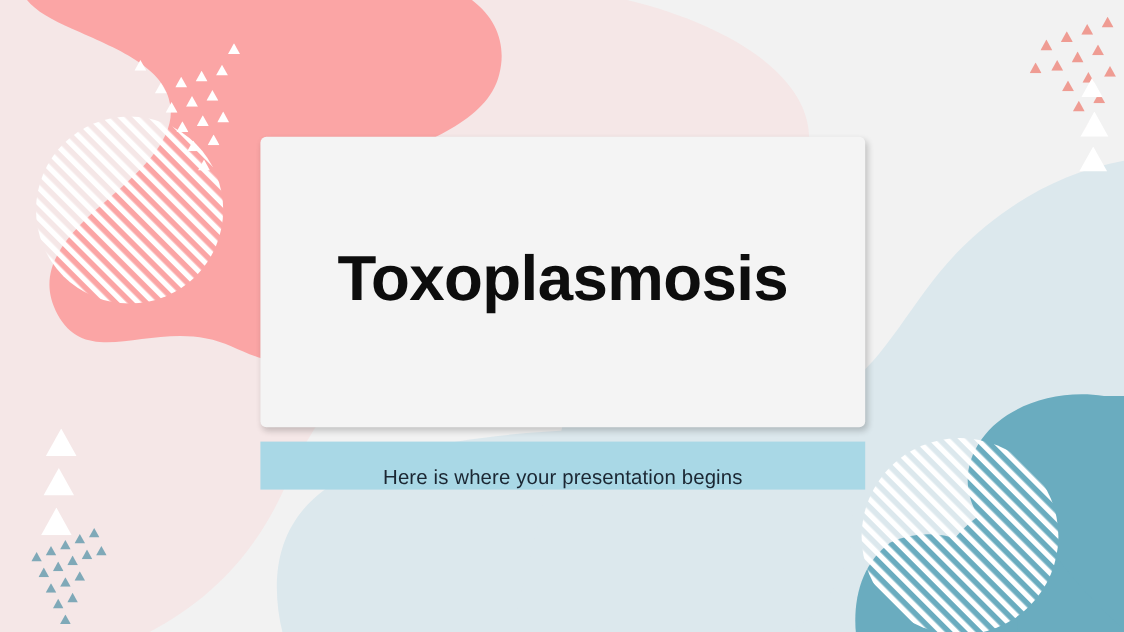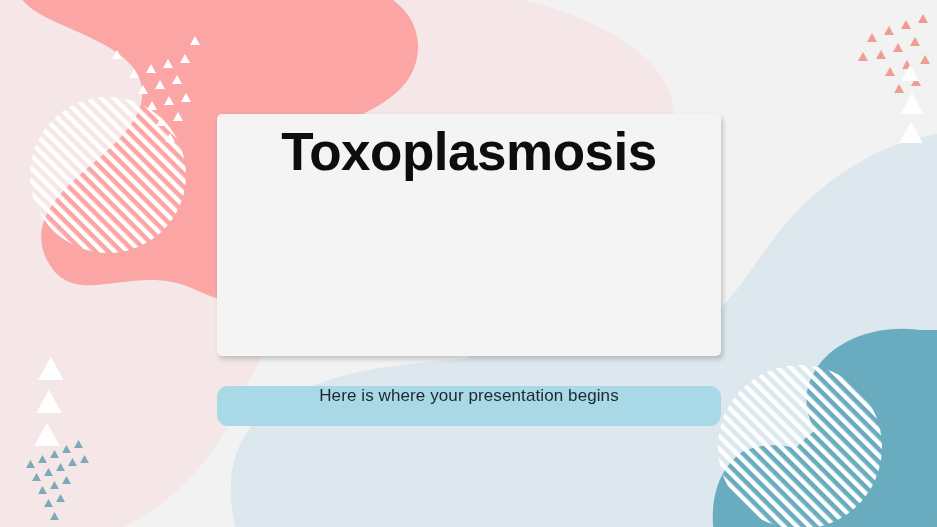--- a/index.html
+++ b/index.html
@@ -30,20 +30,21 @@
     left: 217px;
     top: 114px;
     width: 504px;
     height: 242px;
     background: #f4f4f4;
     border-radius: 5px;
     box-shadow: 2px 3px 5px rgba(0,0,0,0.20);
     display: flex;
     flex-direction: column;
     align-items: center;
+    justify-content: center;
     box-sizing: border-box;
     padding: 10px 24px 14px;
     gap: 28px;
   }
   #title-line-1 {
     font-size: 53px;
     font-weight: 700;
     letter-spacing: -0.5px;
     color: #0d0d0d;
     line-height: 1.04;
@@ -61,25 +62,24 @@
   }
 
   
   #subtitle-band {
     position: absolute;
     left: 217px;
     top: 368px;
     width: 504px;
     height: 40px;
     background: #a9d8e6;
-    border-radius: 11px;
+    border-radius: 0;
     display: flex;
-    align-items: flex-start;
+    align-items: flex-end;
     justify-content: center;
-    margin-top: 18px;
   }
   #subtitle-text {
     font-size: 17px;
     font-weight: 400;
     color: #1b2733;
     letter-spacing: 0.1px;
     white-space: nowrap;
   }
 </style>
 </head>

